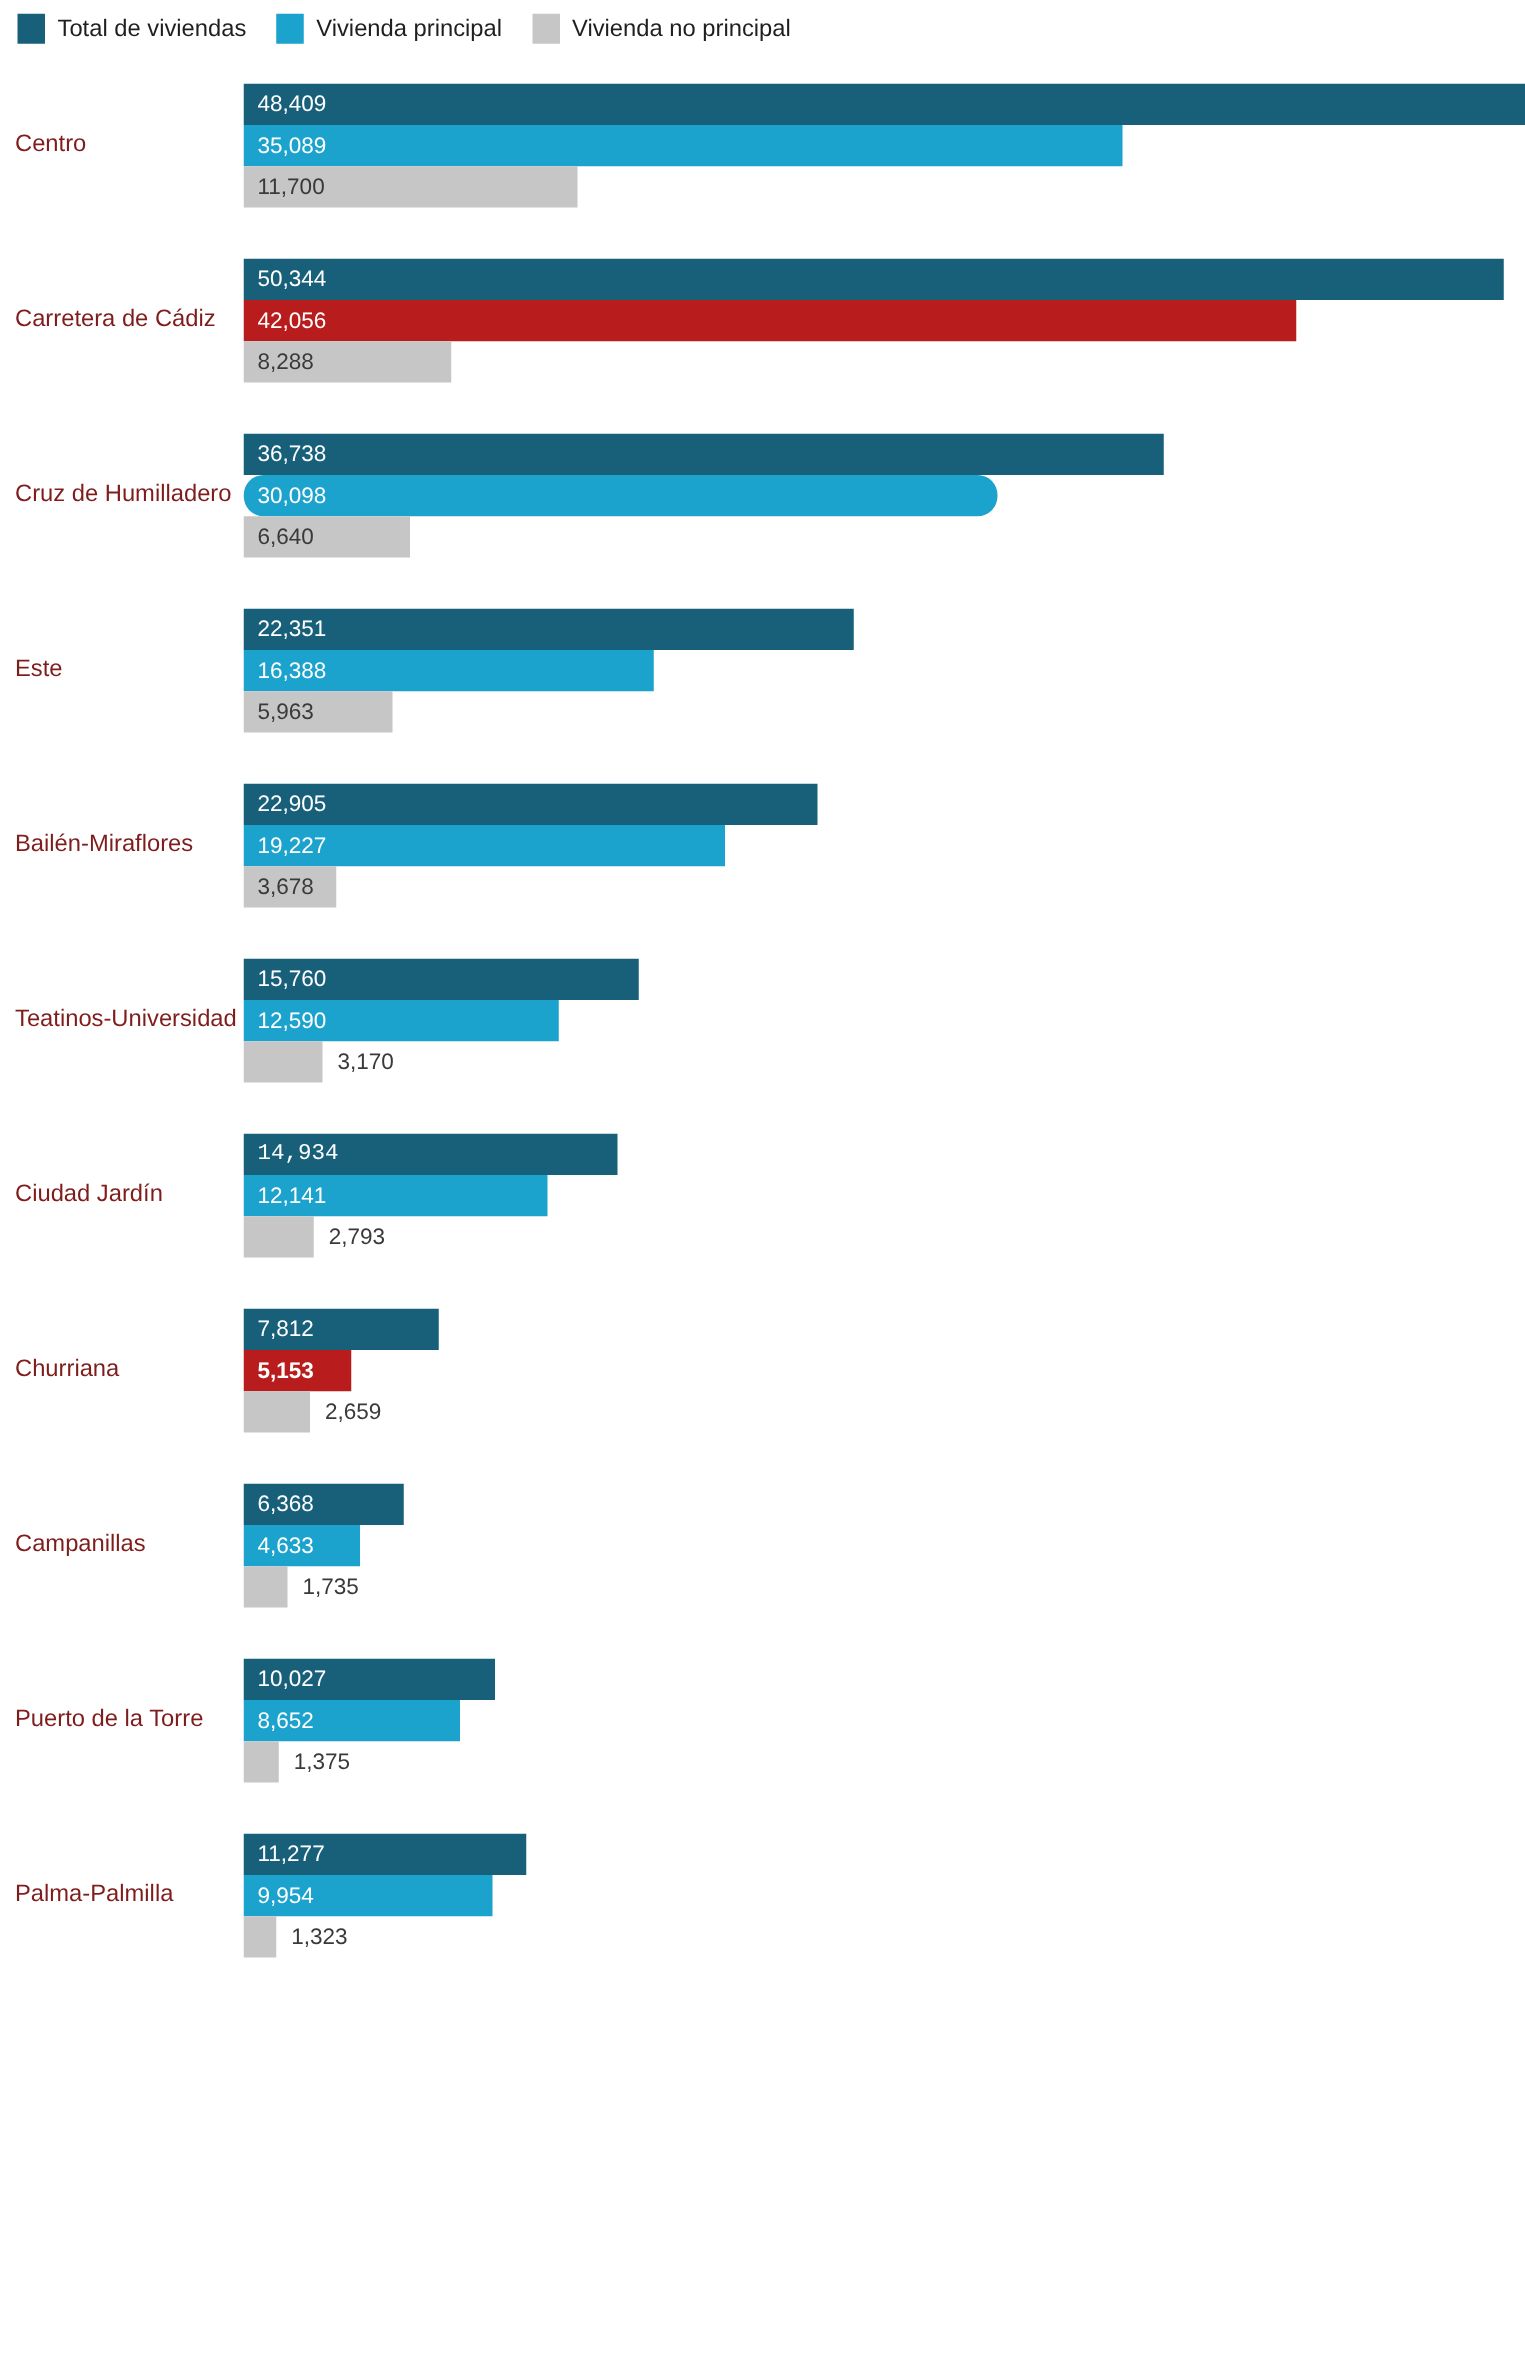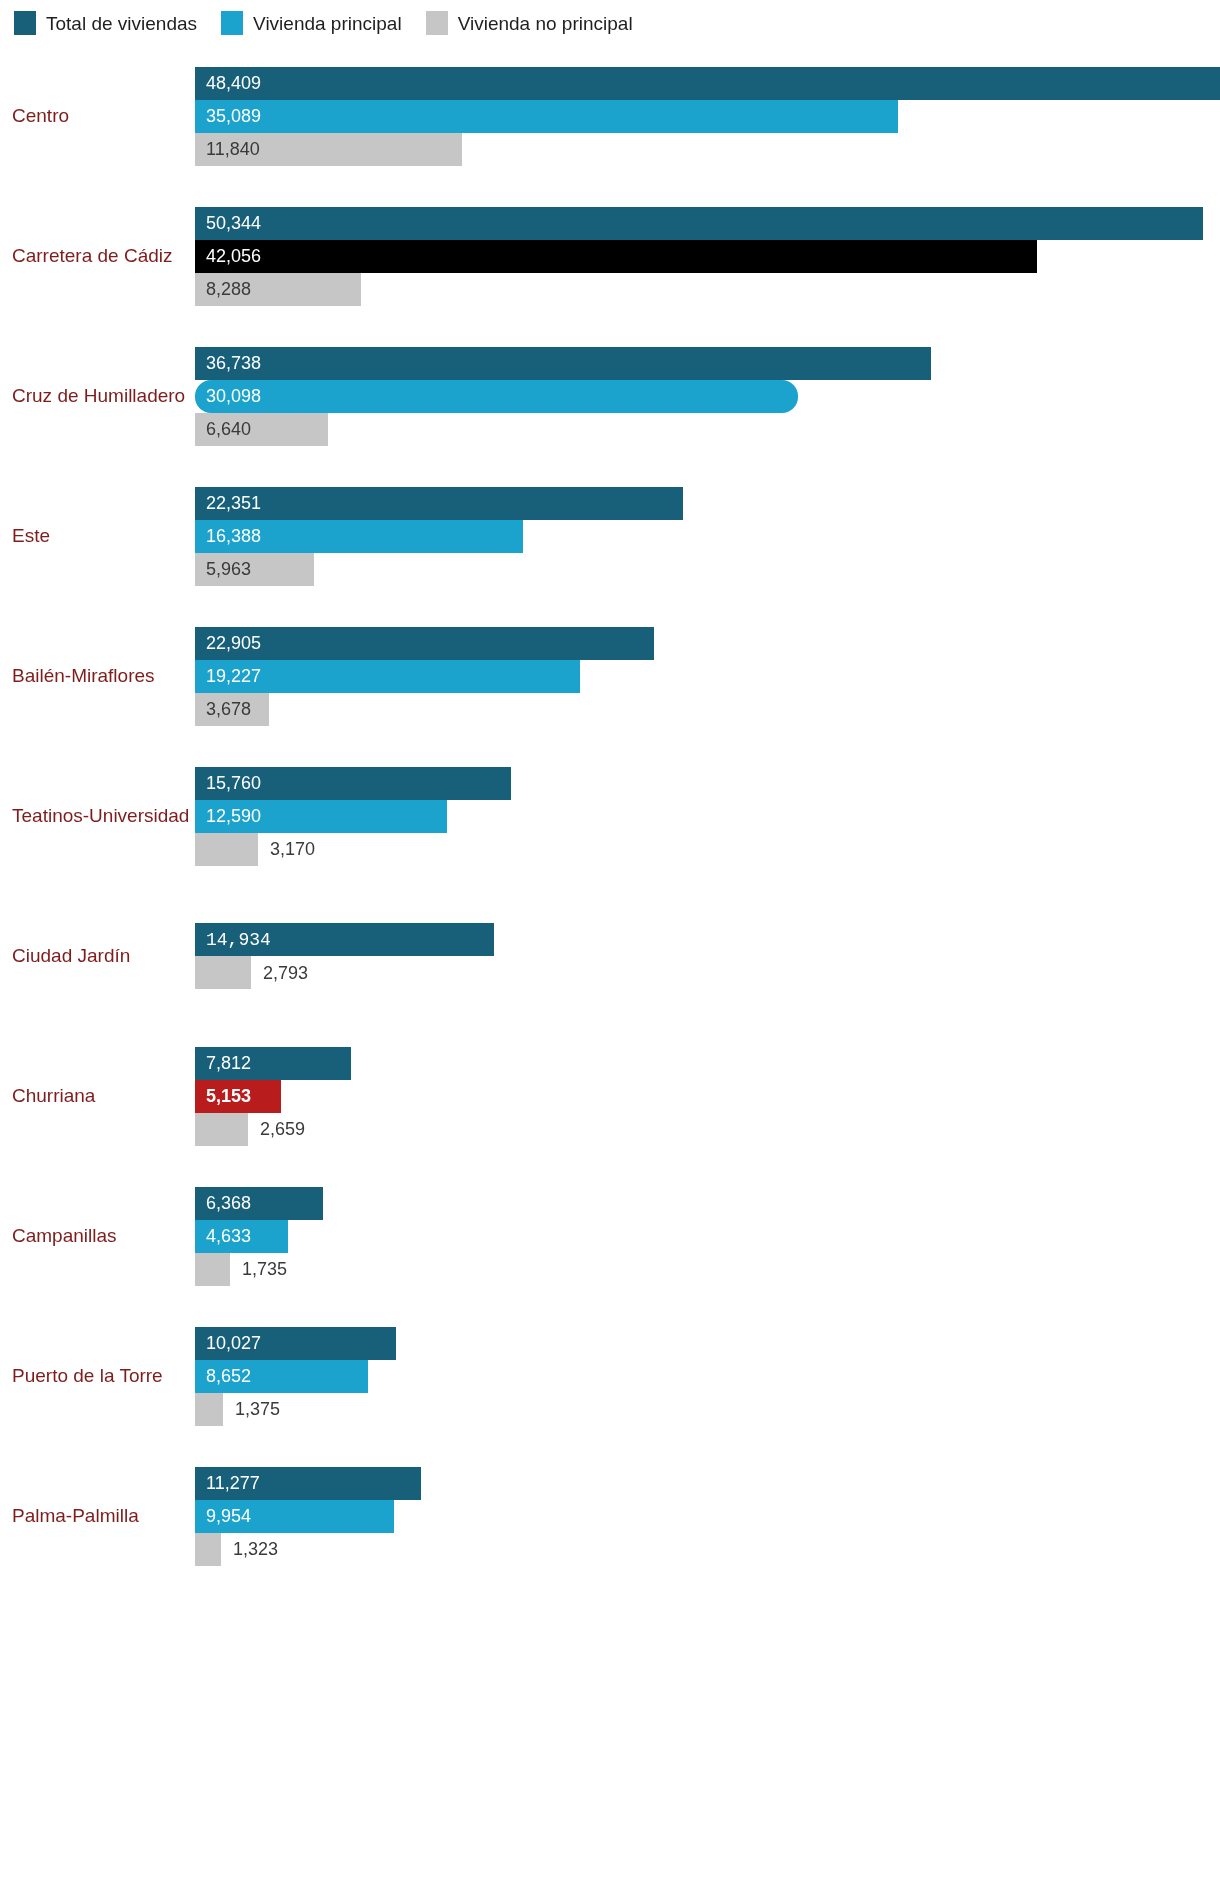--- a/index.html
+++ b/index.html
@@ -124,35 +124,35 @@
             <span class="bar-value inside-light">48,409</span>
           </div>
         </div>
         <div class="bar-row">
           <div class="bar" style="width: 703px; background: rgb(27, 162, 205);">
             <span class="bar-value inside-light">35,089</span>
           </div>
         </div>
         <div class="bar-row">
           <div class="bar" style="width: 267px; background: rgb(198, 198, 198);">
-            <span class="bar-value inside-dark">11,840</span>
+            <span class="bar-value inside-dark">11,700</span>
           </div>
         </div>
       </div>
     </div>
     <div class="group">
       <div class="group-label">Carretera de Cádiz</div>
       <div class="bars">
         <div class="bar-row">
           <div class="bar" style="width: 1008px; background: rgb(24, 96, 122);">
             <span class="bar-value inside-light">50,344</span>
           </div>
         </div>
         <div class="bar-row">
-          <div class="bar" style="width: 842px; background: #000000;">
+          <div class="bar" style="width: 842px; background: #b91c1c;">
             <span class="bar-value inside-light">42,056</span>
           </div>
         </div>
         <div class="bar-row">
           <div class="bar" style="width: 166px; background: rgb(198, 198, 198);">
             <span class="bar-value inside-dark">8,288</span>
           </div>
         </div>
       </div>
     </div>
@@ -237,20 +237,25 @@
     </div>
     <div class="group">
       <div class="group-label">Ciudad Jardín</div>
       <div class="bars">
         <div class="bar-row">
           <div class="bar" style="width: 299px; background: rgb(24, 96, 122); font-family: Liberation Mono, monospace;">
             <span class="bar-value inside-light">14,934</span>
           </div>
         </div>
         <div class="bar-row">
+          <div class="bar" style="width: 243px; background: rgb(27, 162, 205);">
+            <span class="bar-value inside-light">12,141</span>
+          </div>
+        </div>
+        <div class="bar-row">
           <div class="bar" style="width: 56px; background: rgb(198, 198, 198);"></div>
           <span class="bar-value outside">2,793</span>
         </div>
       </div>
     </div>
     <div class="group">
       <div class="group-label">Churriana</div>
       <div class="bars">
         <div class="bar-row">
           <div class="bar" style="width: 156px; background: rgb(24, 96, 122);">

